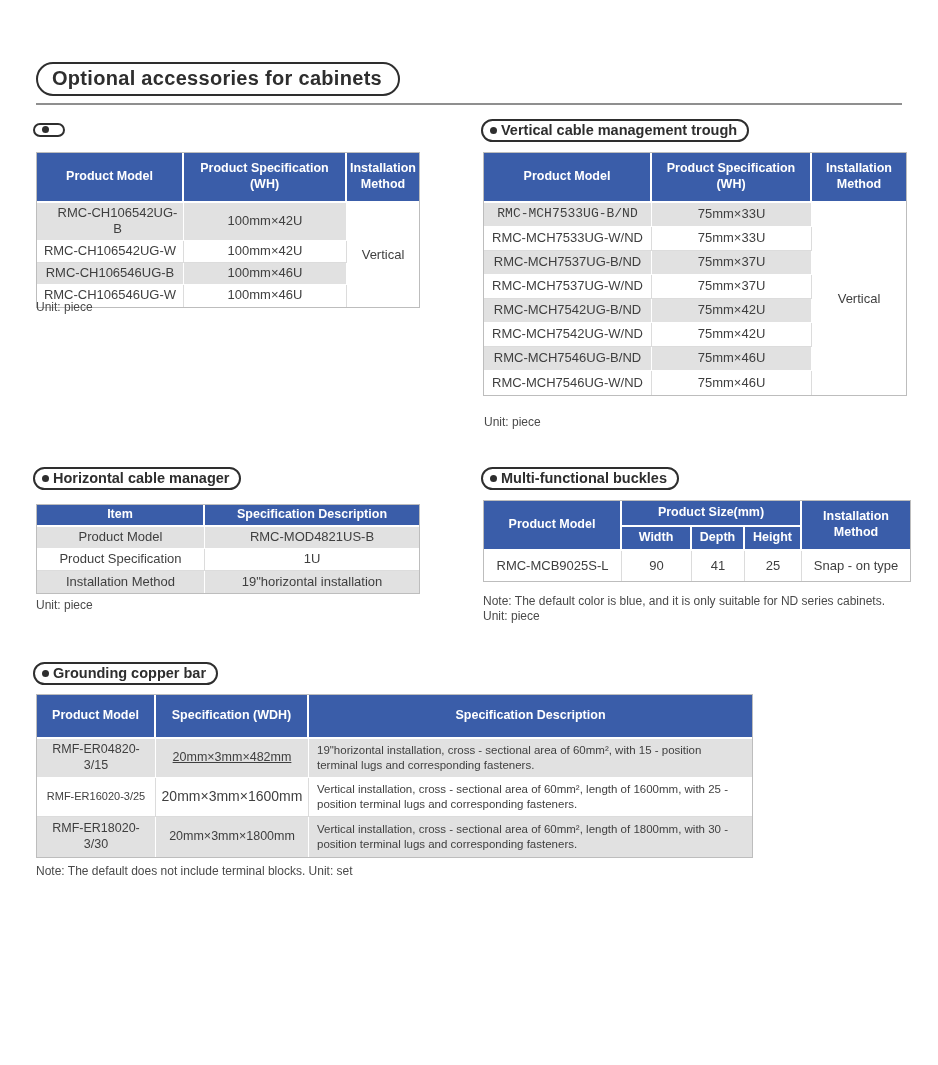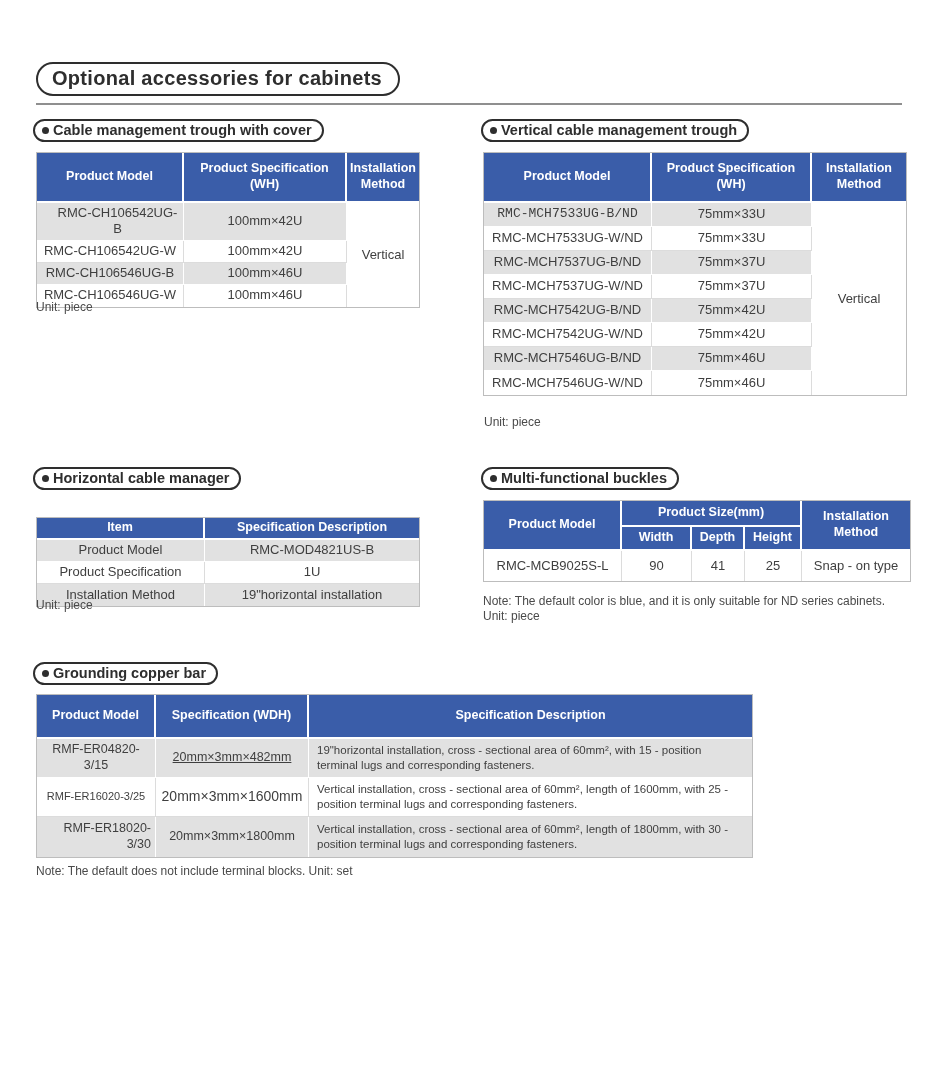--- a/index.html
+++ b/index.html
@@ -81,21 +81,20 @@
 </style>
 </head>
 <body>
 
 <div class="abs title-pill">Optional accessories for cabinets</div>
 <div class="abs title-rule"></div>
 
 <div class="abs" style="left:33px; top:119px;">
   <div class="sec-pill">
     <span class="dot"></span>
-    <span>Cable management trough with cover</span>
   </div>
 </div>
 
 <table class="abs tbl" style="left:36px; top:152px; width:382px;">
   <colgroup>
       <col style="width:147px">
       <col style="width:163px">
       <col style="width:72px">
     </colgroup>
   <tbody>
@@ -181,21 +180,21 @@
   </table>
 <div class="abs unit-label" style="left:484px; top:415px;">Unit: piece</div>
 
 <div class="abs" style="left:33px; top:467px;">
   <div class="sec-pill">
     <span class="dot"></span>
     <span>Horizontal cable manager</span>
   </div>
 </div>
 
-<table class="abs tbl" style="left:36px; top:517px; width:382px;">
+<table class="abs tbl" style="left:36px; top:504px; width:382px;">
   <colgroup>
       <col style="width:168px">
       <col style="width:214px">
     </colgroup>
   <tbody>
       <tr>
     <th style="height:20px;">Item</th>
     <th class="th-edge">Specification Description</th>
   </tr>
   <tr class="row-g">
@@ -275,19 +274,19 @@
     <td style="height:38px; font-size:12.5px;">RMF-ER04820-3/15</td>
     <td style="font-size:12.5px;text-decoration:underline;">20mm×3mm×482mm</td>
     <td class="desc td-edge">19"horizontal installation, cross - sectional area of 60mm², with 15 - position terminal lugs and corresponding fasteners.</td>
   </tr>
   <tr class="row-w">
     <td style="height:38px; font-size:11px;">RMF-ER16020-3/25</td>
     <td style="font-size:14px;">20mm×3mm×1600mm</td>
     <td class="desc td-edge">Vertical installation, cross - sectional area of 60mm², length of 1600mm, with 25 - position terminal lugs and corresponding fasteners.</td>
   </tr>
   <tr class="row-g">
-    <td style="height:40px; font-size:12.5px;text-align:right;">RMF-ER18020-3/30</td>
+    <td style="height:40px; font-size:12.5px;">RMF-ER18020-3/30</td>
     <td style="font-size:12.5px;">20mm×3mm×1800mm</td>
     <td class="desc td-edge">Vertical installation, cross - sectional area of 60mm², length of 1800mm, with 30 - position terminal lugs and corresponding fasteners.</td>
   </tr>
 </tbody>
   </table>
 <div class="abs note-label" style="left:36px; top:864px;">Note: The default does not include terminal blocks. Unit: set</div>
 
 </body></html>

